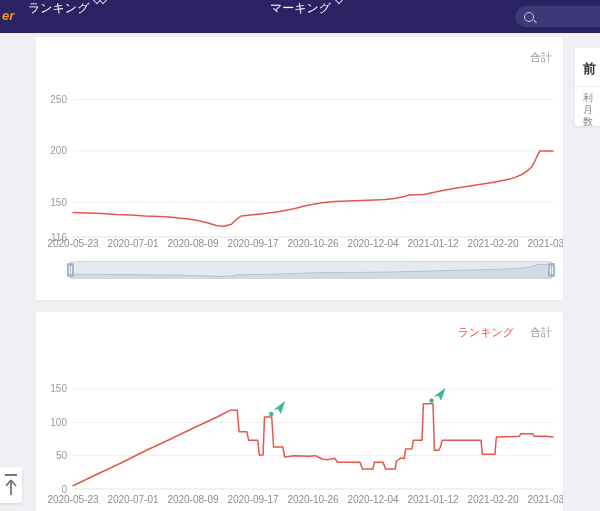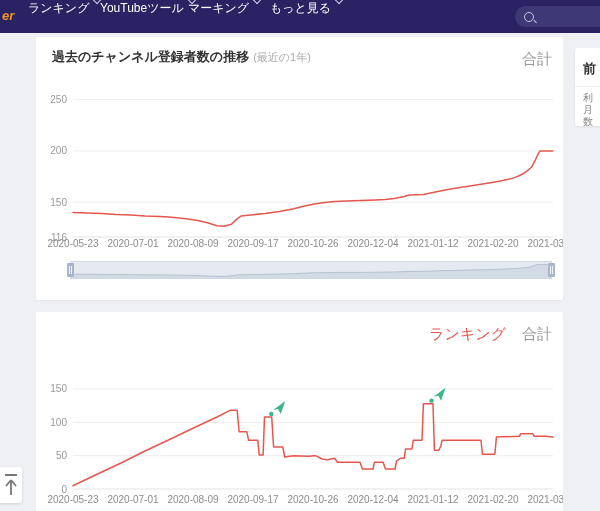--- a/index.html
+++ b/index.html
@@ -17,21 +17,21 @@
   .mag{width:8px;height:8px;border:1.4px solid #c9c9dd;border-radius:50%;position:relative}
   .mag::after{content:"";position:absolute;width:4px;height:1.4px;background:#c9c9dd;
               transform:rotate(45deg);right:-4px;bottom:-2px}
   
   .card{position:absolute;left:36px;width:527px;background:#fff;border-radius:2px;
         box-shadow:0 1px 2px rgba(0,0,0,.04)}
   #card-subscribers{top:37px;height:263px}
   #card-views{top:312px;height:210px}
   .card-title-row{position:absolute;left:16px;top:11px;font-size:13px;color:#333;font-weight:bold}
   .card-subtitle{font-weight:normal;color:#aaa;font-size:11px;margin-left:4px}
-  .tabs{position:absolute;right:11px;top:13px;display:flex;gap:16px;font-size:15px}
+  .tabs{position:absolute;right:11px;top:13px;display:flex;gap:16px;font-size:11px}
   .tab-gray{color:#999;cursor:pointer}
   .tab-red{color:#e4574d;cursor:pointer}
   .chart-svg{position:absolute;left:0;top:0}
   
   .brush{position:absolute;left:34px;top:224px;width:482px;height:18px;background:#e5eaf1;
          border:1px solid #cfd8e3;box-sizing:border-box}
   .brush-handle{position:absolute;top:226px;width:7px;height:14px;background:#a9b5c8;border-radius:1px}
   .brush-handle::after{content:"";display:block;margin:3px 2px 0 2px;height:8px;
          border-left:1px solid #f2f5f9;border-right:1px solid #f2f5f9}
   
@@ -48,41 +48,33 @@
 <body>
 
 <div class="nav">
   <span class="nav-logo">er</span>
 
   <div class="nav-item" style="left:28px">
     <span>ランキング</span>
     <span class="chev"></span>
   </div>
   <div class="nav-item" style="left:100px">
-    <span>YouTubeツール</span>
-    <span class="chev"></span>
-  </div>
-  <div class="nav-item" style="left:188px">
-    <span>マーキング</span>
     <span class="chev"></span>
   </div>
   <div class="nav-item" style="left:270px">
-    <span>もっと見る</span>
+    <span>マーキング</span>
     <span class="chev"></span>
   </div>
 
   <div class="search-pill">
     <span class="mag"></span>
   </div>
 </div>
 
 <div class="card" id="card-subscribers">
-  <div class="card-title-row">
-    <span>過去のチャンネル登録者数の推移</span><span class="card-subtitle">(最近の1年)</span>
-  </div>
   <div class="tabs">
     <span class="tab-gray">合計</span>
   </div>
   <svg class="chart-svg" id="svg-sub" width="527" height="220">
       <line x1="37" y1="62.650000000000006" x2="517" y2="62.650000000000006" stroke="#ededed" stroke-width="1"></line>
       <line x1="37" y1="113.9" x2="517" y2="113.9" stroke="#ededed" stroke-width="1"></line>
       <line x1="37" y1="165.15" x2="517" y2="165.15" stroke="#ededed" stroke-width="1"></line>
       <line x1="37" y1="200" x2="517" y2="200" stroke="#e3e3e3" stroke-width="1"></line>
       <text x="31" y="66.15" text-anchor="end" font-size="10" fill="#999999">250</text>
       <text x="31" y="117.4" text-anchor="end" font-size="10" fill="#999999">200</text>

